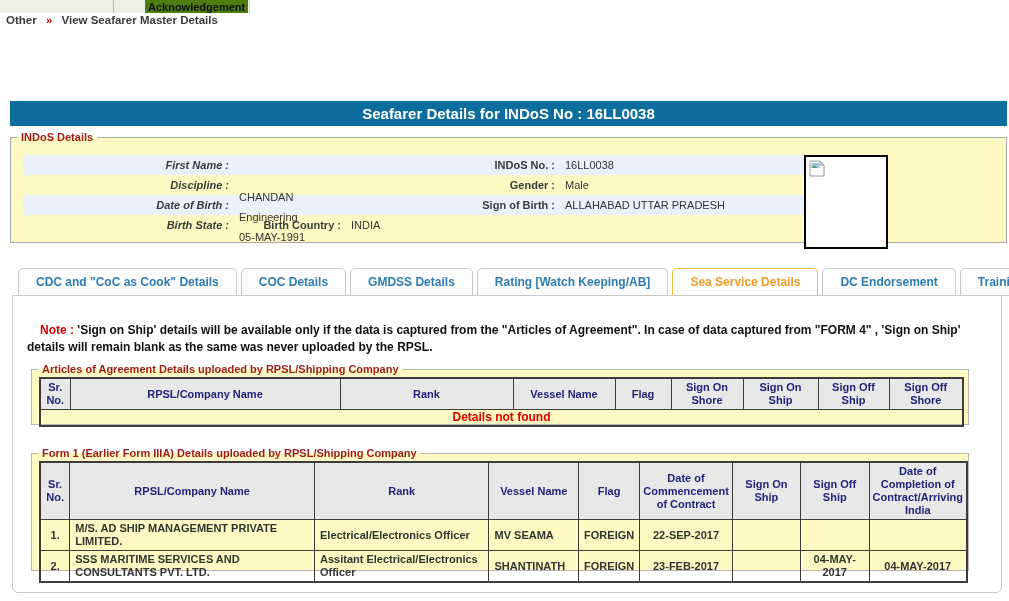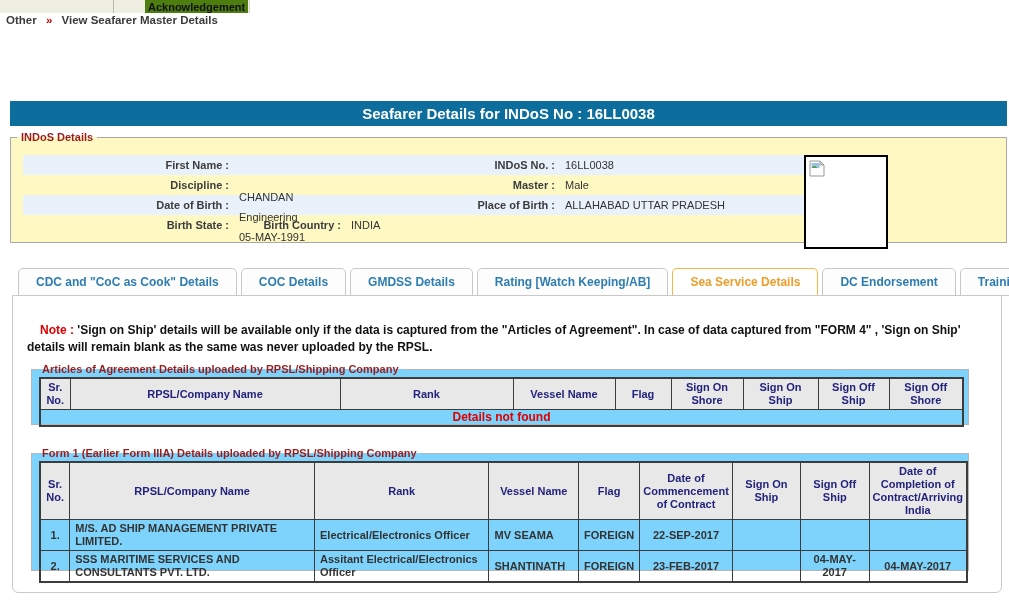--- a/index.html
+++ b/index.html
@@ -24,21 +24,21 @@
 
   
   fieldset { border:1px solid #a9a9a9; }
   legend { font-size:11px; font-weight:bold; color:var(--legend-red); padding:0 4px; margin-left:6px; }
 
   .indos-fieldset { position:absolute; left:10px; top:131px; width:997px; height:112px; background:#fef9c3; }
   .indos-rows { position:absolute; left:12px; top:12px; width:782px; }
   .indos-row { display:flex; height:20px; line-height:20px; font-size:11px; }
   .indos-row.alt { background:var(--row-alt); }
   .indos-row .lbl { font-weight:bold; color:#3c3c3c; text-align:right; padding-right:10px; }
-  .indos-row .lbl1 { width:216px; }
+  .indos-row .lbl1 { width:216px;font-style:italic; }
   .indos-row .val1 { width:214px; color:#333;margin-top:32px; }
   .indos-row .lbl2 { width:112px; }
   .indos-row .val2 { flex:1; color:#333; }
 
   .photo-box { position:absolute; left:793px; top:12px; width:84px; height:94px;
     border:2px solid #000; background:#fff; }
   .photo-box svg { margin:3px 0 0 3px; }
 
   
   .tabs { position:absolute; left:18px; top:268px; display:flex; gap:4px; }
@@ -48,21 +48,21 @@
   .tab.active { border-color:var(--tab-active-border); color:var(--tab-active-text); background:#fff;
     border-bottom-color:#fff; }
 
   
   .panel { position:absolute; left:12px; top:295px; width:990px; height:298px;
     border:1px solid #c9c9c9; border-radius:0 0 6px 6px; background:#fff; }
 
   .note { margin:26px 14px 0 14px; font-size:12px; font-weight:bold; color:#111; line-height:17px; }
   .note .note-prefix { color:var(--note-red);padding-left:13px; }
 
-  .inner-fieldset { position:absolute; left:18px; width:938px; background:#7dd3fc; border:1px solid #b5b5b5; }
+  .inner-fieldset { position:absolute; left:18px; width:938px; background:#fef9c3; border:1px solid #b5b5b5; }
   .fs-articles { top:67px; height:62px; }
   .fs-form1 { top:151px; height:124px; }
 
   table { border-collapse:collapse; table-layout:fixed; margin:2px 0 0 7px; }
   .grid { border:2px solid #3c3c3c; }
   .grid th { background:#e8e8e8; color:var(--header-navy); font-size:11px; font-weight:bold;
     border:1px solid #3c3c3c; padding:2px 3px; text-align:center; line-height:13px; }
   .grid td { font-size:11px; font-weight:bold; color:#333; border:1px solid #3c3c3c;
     padding:2px 5px; line-height:13px; }
   .grid td.c { text-align:center; }
@@ -89,27 +89,27 @@
   <div class="indos-rows">
     <div class="indos-row alt">
       <span class="lbl lbl1">First Name :</span>
       <span class="val1">CHANDAN</span>
       <span class="lbl lbl2">INDoS No. :</span>
       <span class="val2">16LL0038</span>
     </div>
     <div class="indos-row">
       <span class="lbl lbl1">Discipline :</span>
       <span class="val1">Engineering</span>
-      <span class="lbl lbl2">Master :</span>
+      <span class="lbl lbl2">Gender :</span>
       <span class="val2">Male</span>
     </div>
     <div class="indos-row alt">
       <span class="lbl lbl1">Date of Birth :</span>
       <span class="val1">05-MAY-1991</span>
-      <span class="lbl lbl2">Place of Birth :</span>
+      <span class="lbl lbl2">Sign of Birth :</span>
       <span class="val2">ALLAHABAD UTTAR PRADESH</span>
     </div>
     <div class="indos-row">
       <span class="lbl lbl1">Birth State :</span>
       <span class="lbl lbl2">Birth Country :</span>
       <span class="val2">INDIA</span>
     </div>
   </div>
   <div class="photo-box">
     <svg width="17" height="17" viewBox="0 0 17 17">

